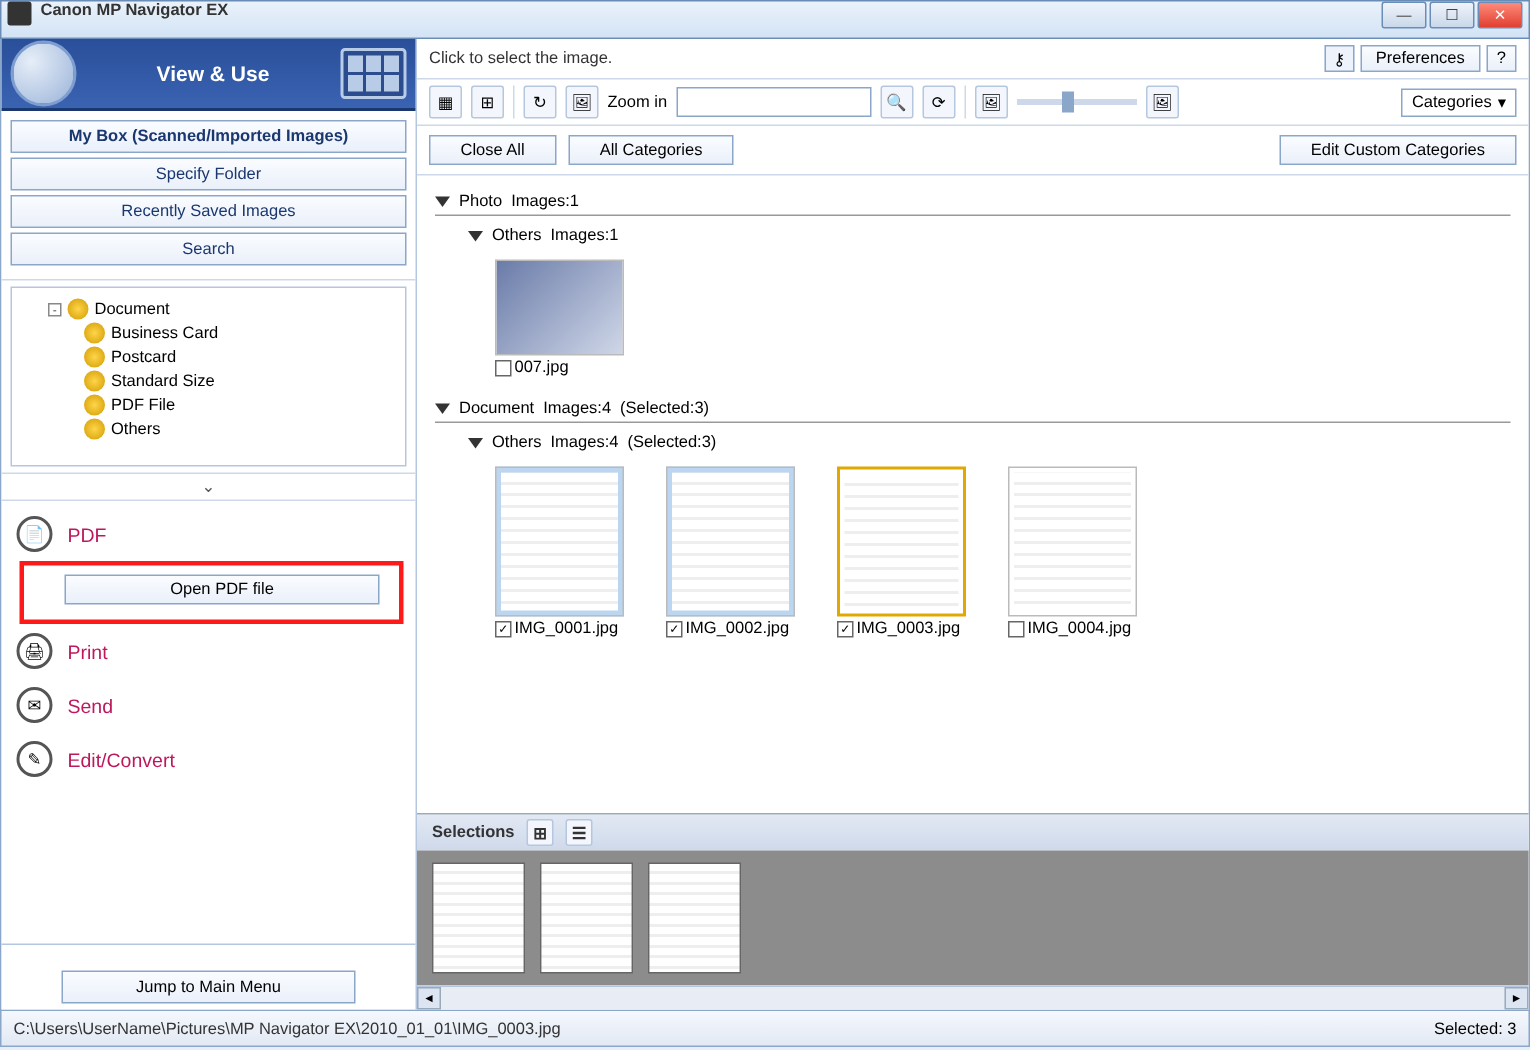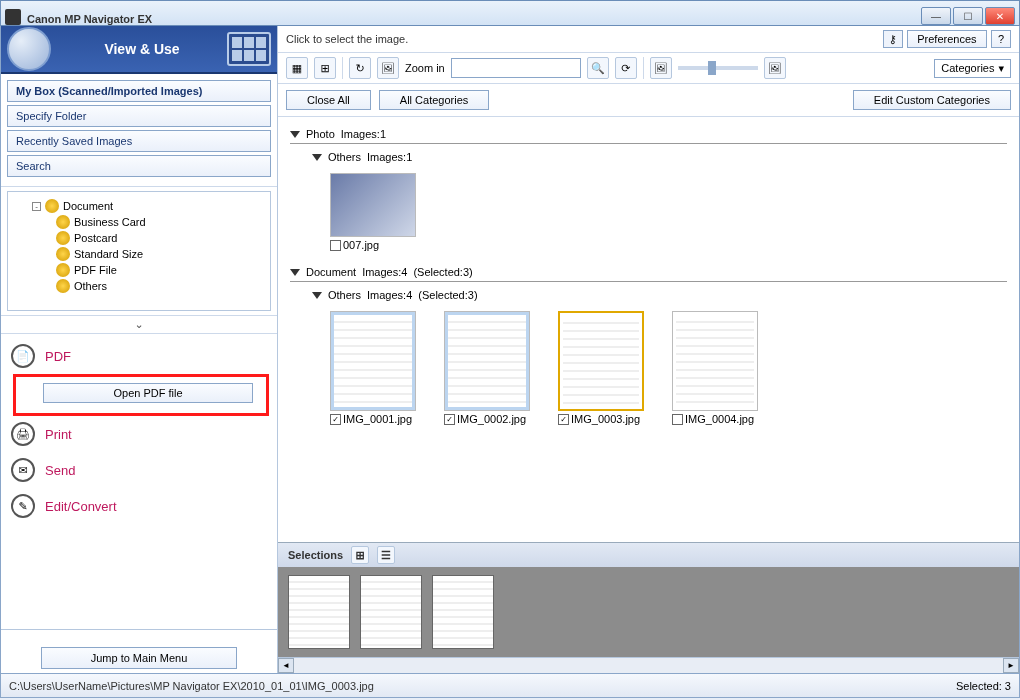--- a/index.html
+++ b/index.html
@@ -1,34 +1,34 @@
 <!DOCTYPE html>
 <html><head>
 <meta charset="utf-8">
 <style>
 * { box-sizing: border-box; margin: 0; padding: 0; font-family: "Segoe UI", Tahoma, sans-serif; font-size: 11px; }
 body { background: #e8eef7; width: 1020px; height: 700px; overflow: hidden; }
 
-.titlebar { height: 26px; background: linear-gradient(#eaf2fb, #d3e3f5); border: 1px solid #6a8db8; display: flex; align-items: flex-end; padding: 0 4px; }
+.titlebar { height: 26px; background: linear-gradient(#eaf2fb, #d3e3f5); border: 1px solid #6a8db8; display: flex; align-items: flex-start; padding: 0 4px; }
 .titlebar .icon-app { width: 16px; height: 16px; margin-right: 6px; background: #333; border-radius: 2px; }
 .titlebar-title { flex: 1; color: #333; font-weight: bold; }
 .win-btns { display: flex; gap: 2px; }
 .win-btn { width: 30px; height: 18px; background: linear-gradient(#f0f4fa,#c9d8ea); border: 1px solid #6a8db8; border-radius: 2px; display:flex; align-items:center; justify-content:center; color:#444; font-size:10px;}
 .win-btn.close { background: linear-gradient(#ff8a7a,#e04030); color:#fff; }
 
 .container { display: flex; height: 648px; border:1px solid #8aa6c9; border-top:none;}
 .sidebar { width: 277px; background: #fff; border-right: 1px solid #b5c7de; display:flex; flex-direction:column;}
 .viewuse-band { background: linear-gradient(#2a4f9a,#3a63b2); border-bottom:2px solid #1a3770; height:48px; display:flex; align-items:center; color:#fff; font-weight:bold; position:relative; }
 .viewuse-band .round-icon { width:44px; height:44px; background:radial-gradient(circle at 30% 30%,#e6eef8,#9ab3d9); border-radius:50%; margin:0 6px; border:2px solid #7e9ed0;}
 .viewuse-band .label { flex:1; text-align:center; font-size:14px; }
 .viewuse-band .mon-icon { width:44px; height:34px; margin-right:6px; background:#2b4c8f; border:2px solid #b8cce8; border-radius:3px; display:grid; grid-template-columns:repeat(3,1fr); grid-template-rows:repeat(2,1fr); gap:2px; padding:3px;}
 .viewuse-band .mon-icon div{background:#b8cce8;}
 
 .side-section { padding:6px; border-bottom:1px solid #cdd9ea;}
-.list-btn { display:block; width:100%; text-align:left; padding:4px 8px; background:linear-gradient(#fafcff,#eaf0fa); border:1px solid #8aa6c9; margin-bottom:3px; color:#1a3770; font-weight:normal; cursor:pointer;}
+.list-btn { display:block; width:100%; text-align:center; padding:4px 8px; background:linear-gradient(#fafcff,#eaf0fa); border:1px solid #8aa6c9; margin-bottom:3px; color:#1a3770; font-weight:normal; cursor:pointer;}
 .list-btn.bold { font-weight:bold; }
 
 .tree { padding:6px 6px 6px 24px; height:120px; border:1px solid #b5c7de; margin:4px 6px; overflow:auto; background:#fff;}
 .tree-node { display:flex; align-items:center; padding:1px 0;}
 .tree-icon { width:14px; height:14px; background:radial-gradient(circle,#ffd54a,#d19a00); border-radius:50%; margin-right:4px;}
 .tree .child { padding-left:24px; }
 .tree .minus { width:9px; height:9px; border:1px solid #888; margin-right:4px; display:flex; align-items:center; justify-content:center; font-size:8px; color:#444;}
 
 .collapse-bar { text-align:center; padding:2px; border-top:1px solid #cdd9ea; border-bottom:1px solid #cdd9ea; color:#555; cursor:pointer;}
 

